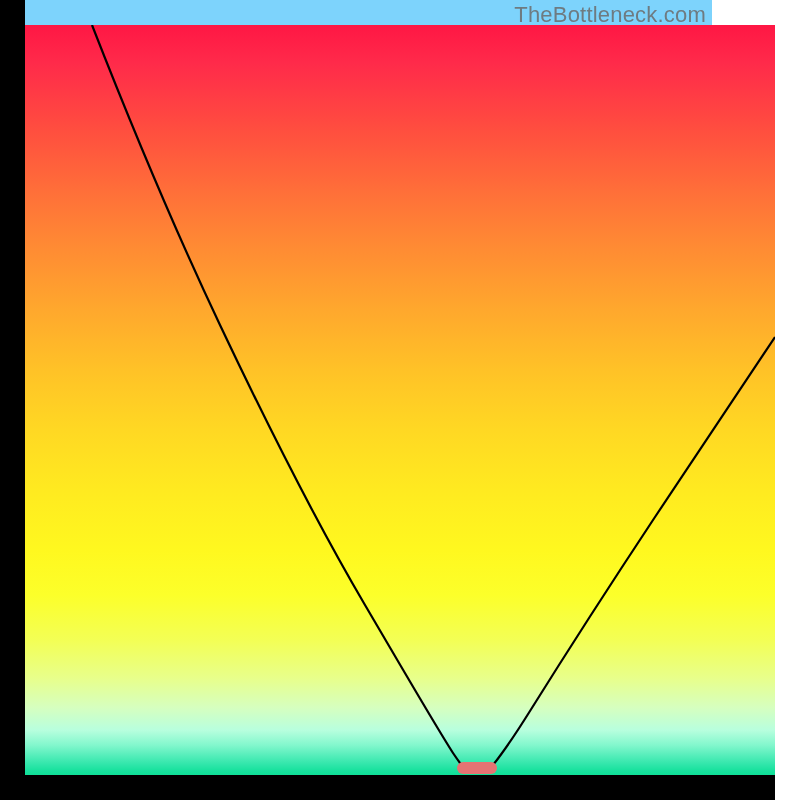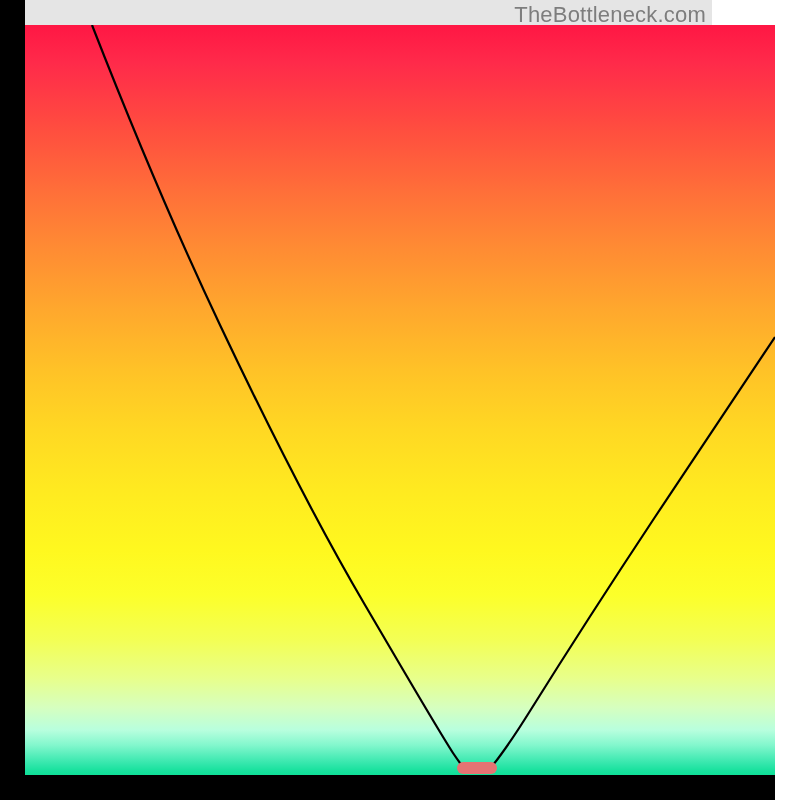--- a/index.html
+++ b/index.html
@@ -1,20 +1,20 @@
 <!DOCTYPE html>
 <html><head>
 <meta charset="utf-8">
 <style>
   * { margin: 0; padding: 0; box-sizing: border-box; }
   html, body { width: 800px; height: 800px; overflow: hidden; }
   .wrap {
     width: 712px;
     height: 800px;
-    background: #e5e5e5;
+    background: #7dd3fc;
     position: relative;
     text-align: right;
   }
   .plot {
     position: absolute;
     left: 25px;
     top: 25px;
     width: 750px;
     height: 750px;
     background: linear-gradient(

